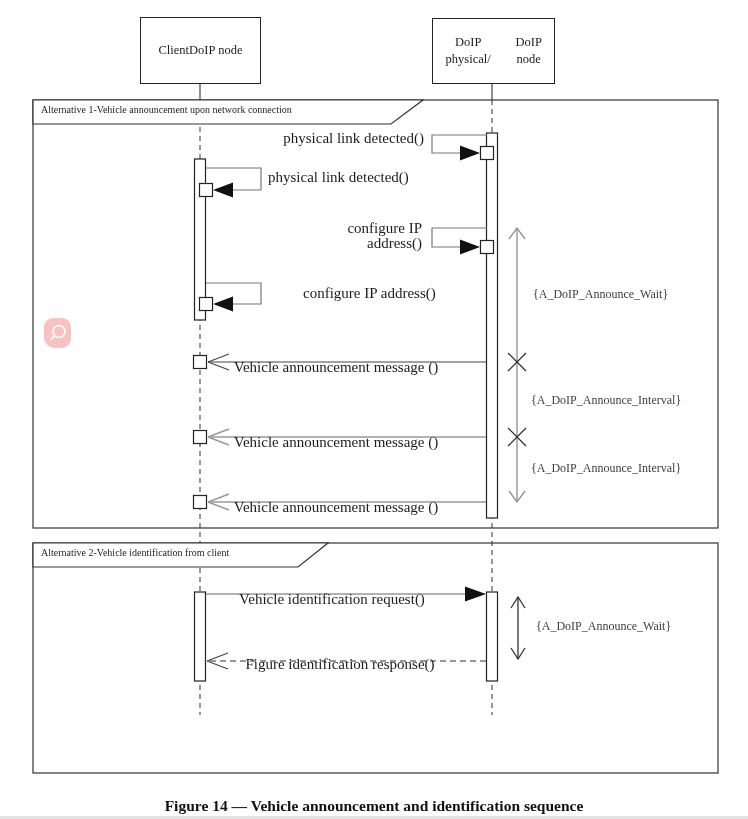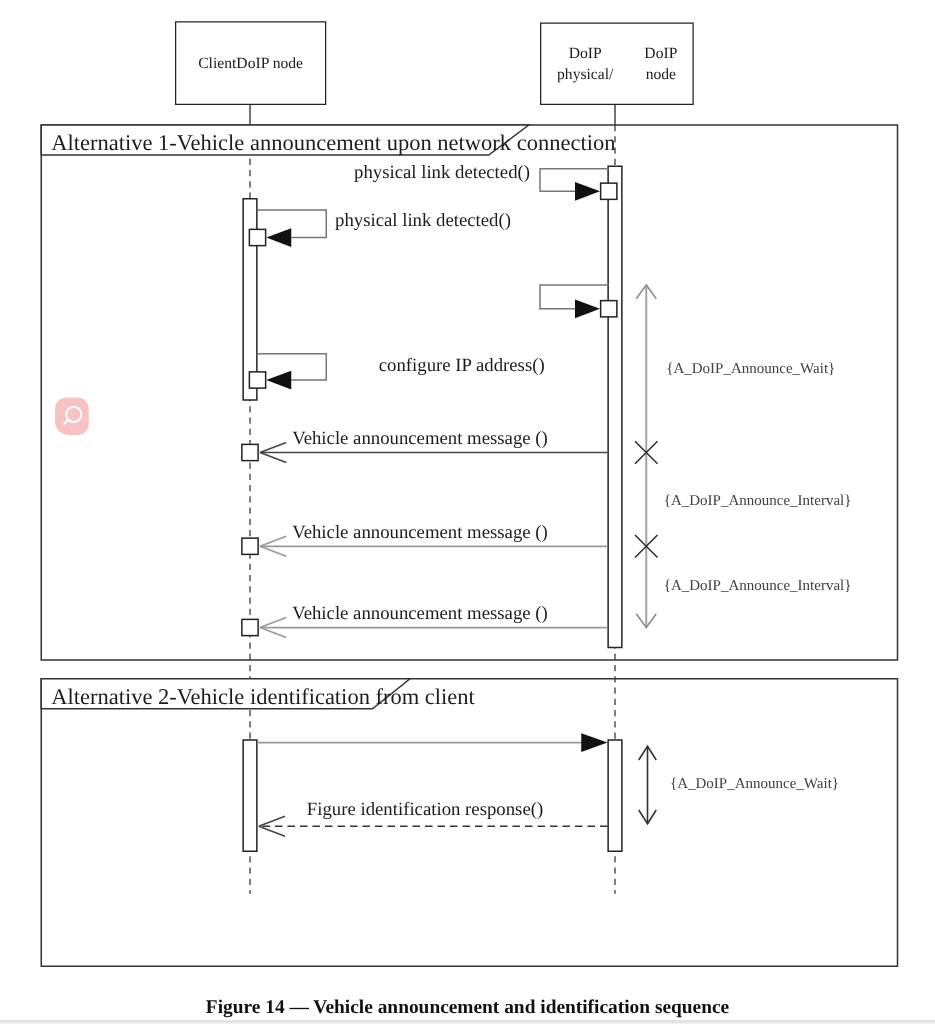--- a/index.html
+++ b/index.html
@@ -33,24 +33,24 @@
   .actor-box{
     position:absolute;z-index:2;
     border:1.3px solid #222;background:#fff;
     display:flex;flex-direction:row;align-items:center;justify-content:center;
     font-size:12.5px;line-height:17px;text-align:center;
   }
   .actor-client{left:140px;top:17px;width:119px;height:65px;}
   .actor-gateway{left:432px;top:18px;width:121px;height:64px;}
 
   .lbl{position:absolute;z-index:3;font-size:15px;line-height:15px;white-space:nowrap;}
-  .lbl.center{text-align:center;white-space:normal;}
+  .lbl.center{text-align:center;white-space:normal;margin-top:16px;}
   .lbl.right{text-align:right;white-space:normal;}
   .timing-lbl{position:absolute;z-index:3;font-size:12px;white-space:nowrap;color:#404040;}
-  .frame-title{position:absolute;z-index:3;font-size:18px;white-space:nowrap;}
+  .frame-title{position:absolute;z-index:3;font-size:10px;white-space:nowrap;}
 
   .caption{
     position:absolute;z-index:3;left:0;top:797px;width:748px;
     text-align:center;font-weight:bold;font-size:15.5px;color:#111;
   }
   .bottom-rule{position:absolute;left:0;bottom:0;width:748px;height:3px;background:#e3e3e3;z-index:2;}
 
   .search-badge{
     position:absolute;z-index:5;left:44px;top:318px;width:27px;height:30px;
     background:#f6bdbd;border-radius:9px 9px 9px 11px;opacity:.92;
@@ -156,27 +156,32 @@
     <span>DoIP physical/</span>
     <span>DoIP node</span>
   </div>
 
   <div class="frame-title" style="left:41px;top:104px;">Alternative 1-Vehicle announcement upon network connection</div>
   <div class="frame-title" style="left:41px;top:547px;">Alternative 2-Vehicle identification from client</div>
 
   <div class="lbl right" style="left:264px;top:131px;width:160px;">physical link detected()</div>
   <div class="lbl" style="left:268px;top:170px;">physical link detected()</div>
 
+  <div class="lbl right" style="left:300px;top:221px;width:122px;">
+    <div>configure IP</div>
+    <div>address()</div>
+  </div>
 
   <div class="lbl" style="left:267px;top:286px;margin-left:36px;">configure IP address()</div>
 
   <div class="lbl center" style="left:229px;top:344px;width:214px;">Vehicle announcement message ()</div>
   <div class="lbl center" style="left:229px;top:419px;width:214px;">Vehicle announcement message ()</div>
   <div class="lbl center" style="left:229px;top:484px;width:214px;">Vehicle announcement message ()</div>
 
+  <div class="lbl center" style="left:226px;top:576px;width:212px;">Vehicle identification request()</div>
   <div class="lbl center" style="left:234px;top:641px;width:212px;">Figure identification response()</div>
 
   <div class="timing-lbl" style="left:533px;top:287px;">{A_DoIP_Announce_Wait}</div>
   <div class="timing-lbl" style="left:531px;top:393px;">{A_DoIP_Announce_Interval}</div>
   <div class="timing-lbl" style="left:531px;top:461px;">{A_DoIP_Announce_Interval}</div>
   <div class="timing-lbl" style="left:536px;top:619px;">{A_DoIP_Announce_Wait}</div>
 
   <div class="caption">Figure 14 — Vehicle announcement and identification sequence</div>
   <div class="bottom-rule"></div>
 

